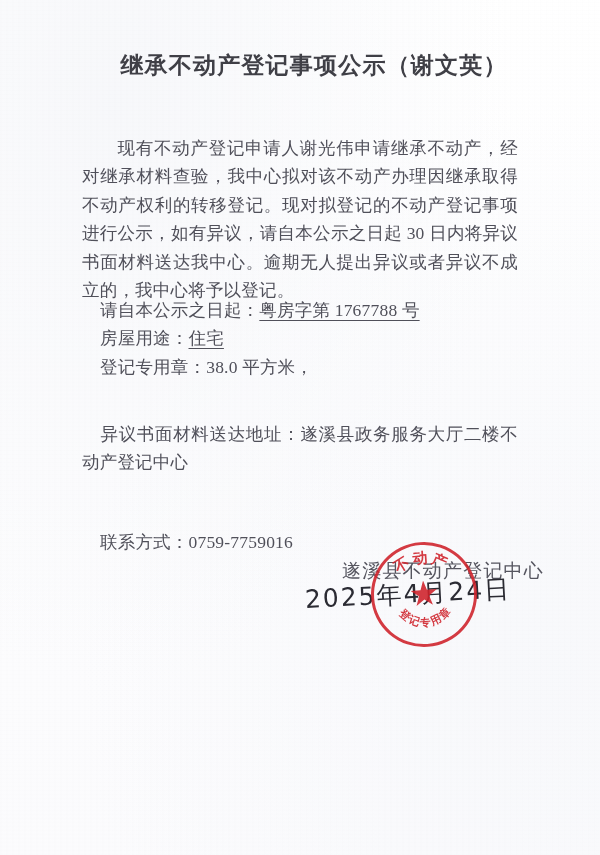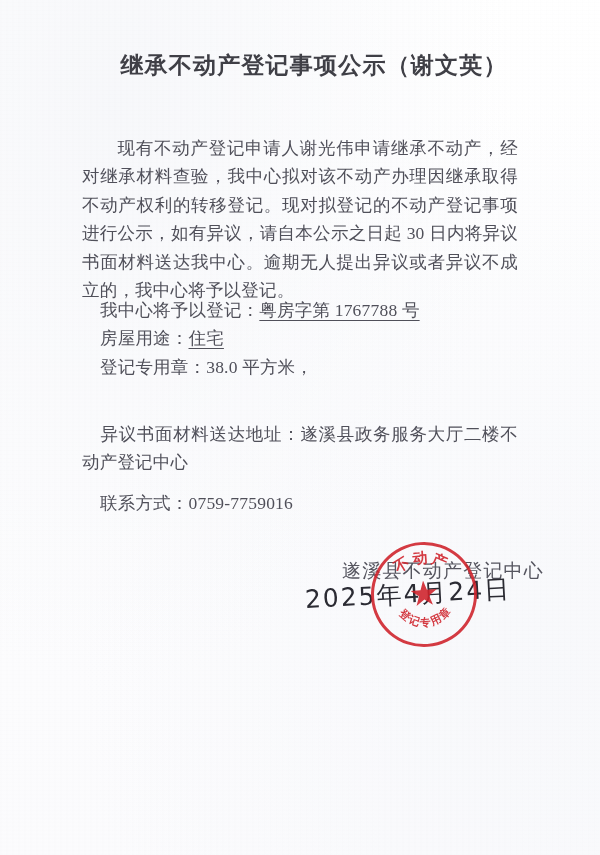--- a/index.html
+++ b/index.html
@@ -94,21 +94,21 @@
 
   #delivery-paragraph {
     top: 420px;
   }
   #delivery-paragraph .indent {
     display: inline-block;
     width: 18px;
   }
 
   #contact-row {
-    top: 489px;
+    top: 528px;
   }
   #contact-row .pad {
     display: inline-block;
     width: 18px;
   }
 
   
   #issuer-line {
     position: absolute;
     top: 558px;
@@ -174,21 +174,21 @@
 <body>
 
 <div id="page">
   <div id="grain"></div>
 
   <div class="doc-title">继承不动产登记事项公示（谢文英）</div>
 
   <div class="body-block" id="intro-paragraph"><span class="indent"></span><span>现有不动产登记申请人谢光伟申请继承不动产，经对继承材料查验，我中心拟对该不动产办理因继承取得不动产权利的转移登记。现对拟登记的不动产登记事项进行公示，如有异议，请自本公示之日起 30 日内将异议书面材料送达我中心。逾期无人提出异议或者异议不成立的，我中心将予以登记。</span></div>
 
   <div class="body-block" id="fields">
-      <div class="field-row"><span class="pad"></span><span class="field-label">我中心将予以登记：</span><span class="field-value underlined">粤房字第 1767788 号</span></div>
+      <div class="field-row"><span class="pad"></span><span class="field-label">请自本公示之日起：</span><span class="field-value underlined">粤房字第 1767788 号</span></div>
       <div class="field-row"><span class="pad"></span><span class="field-label">房屋用途：</span><span class="field-value underlined">住宅</span></div>
       <div class="field-row"><span class="pad"></span><span class="field-label">登记专用章：</span><span class="field-value">38.0 平方米，</span></div>
     </div>
 
   <div class="body-block" id="delivery-paragraph"><span class="indent"></span><span>异议书面材料送达地址：遂溪县政务服务大厅二楼不动产登记中心</span></div>
 
   <div class="body-block" id="contact-row"><span class="pad"></span><span>联系方式：</span><span>0759-7759016</span></div>
 
   <div id="issuer-line">遂溪县不动产登记中心</div>
 

